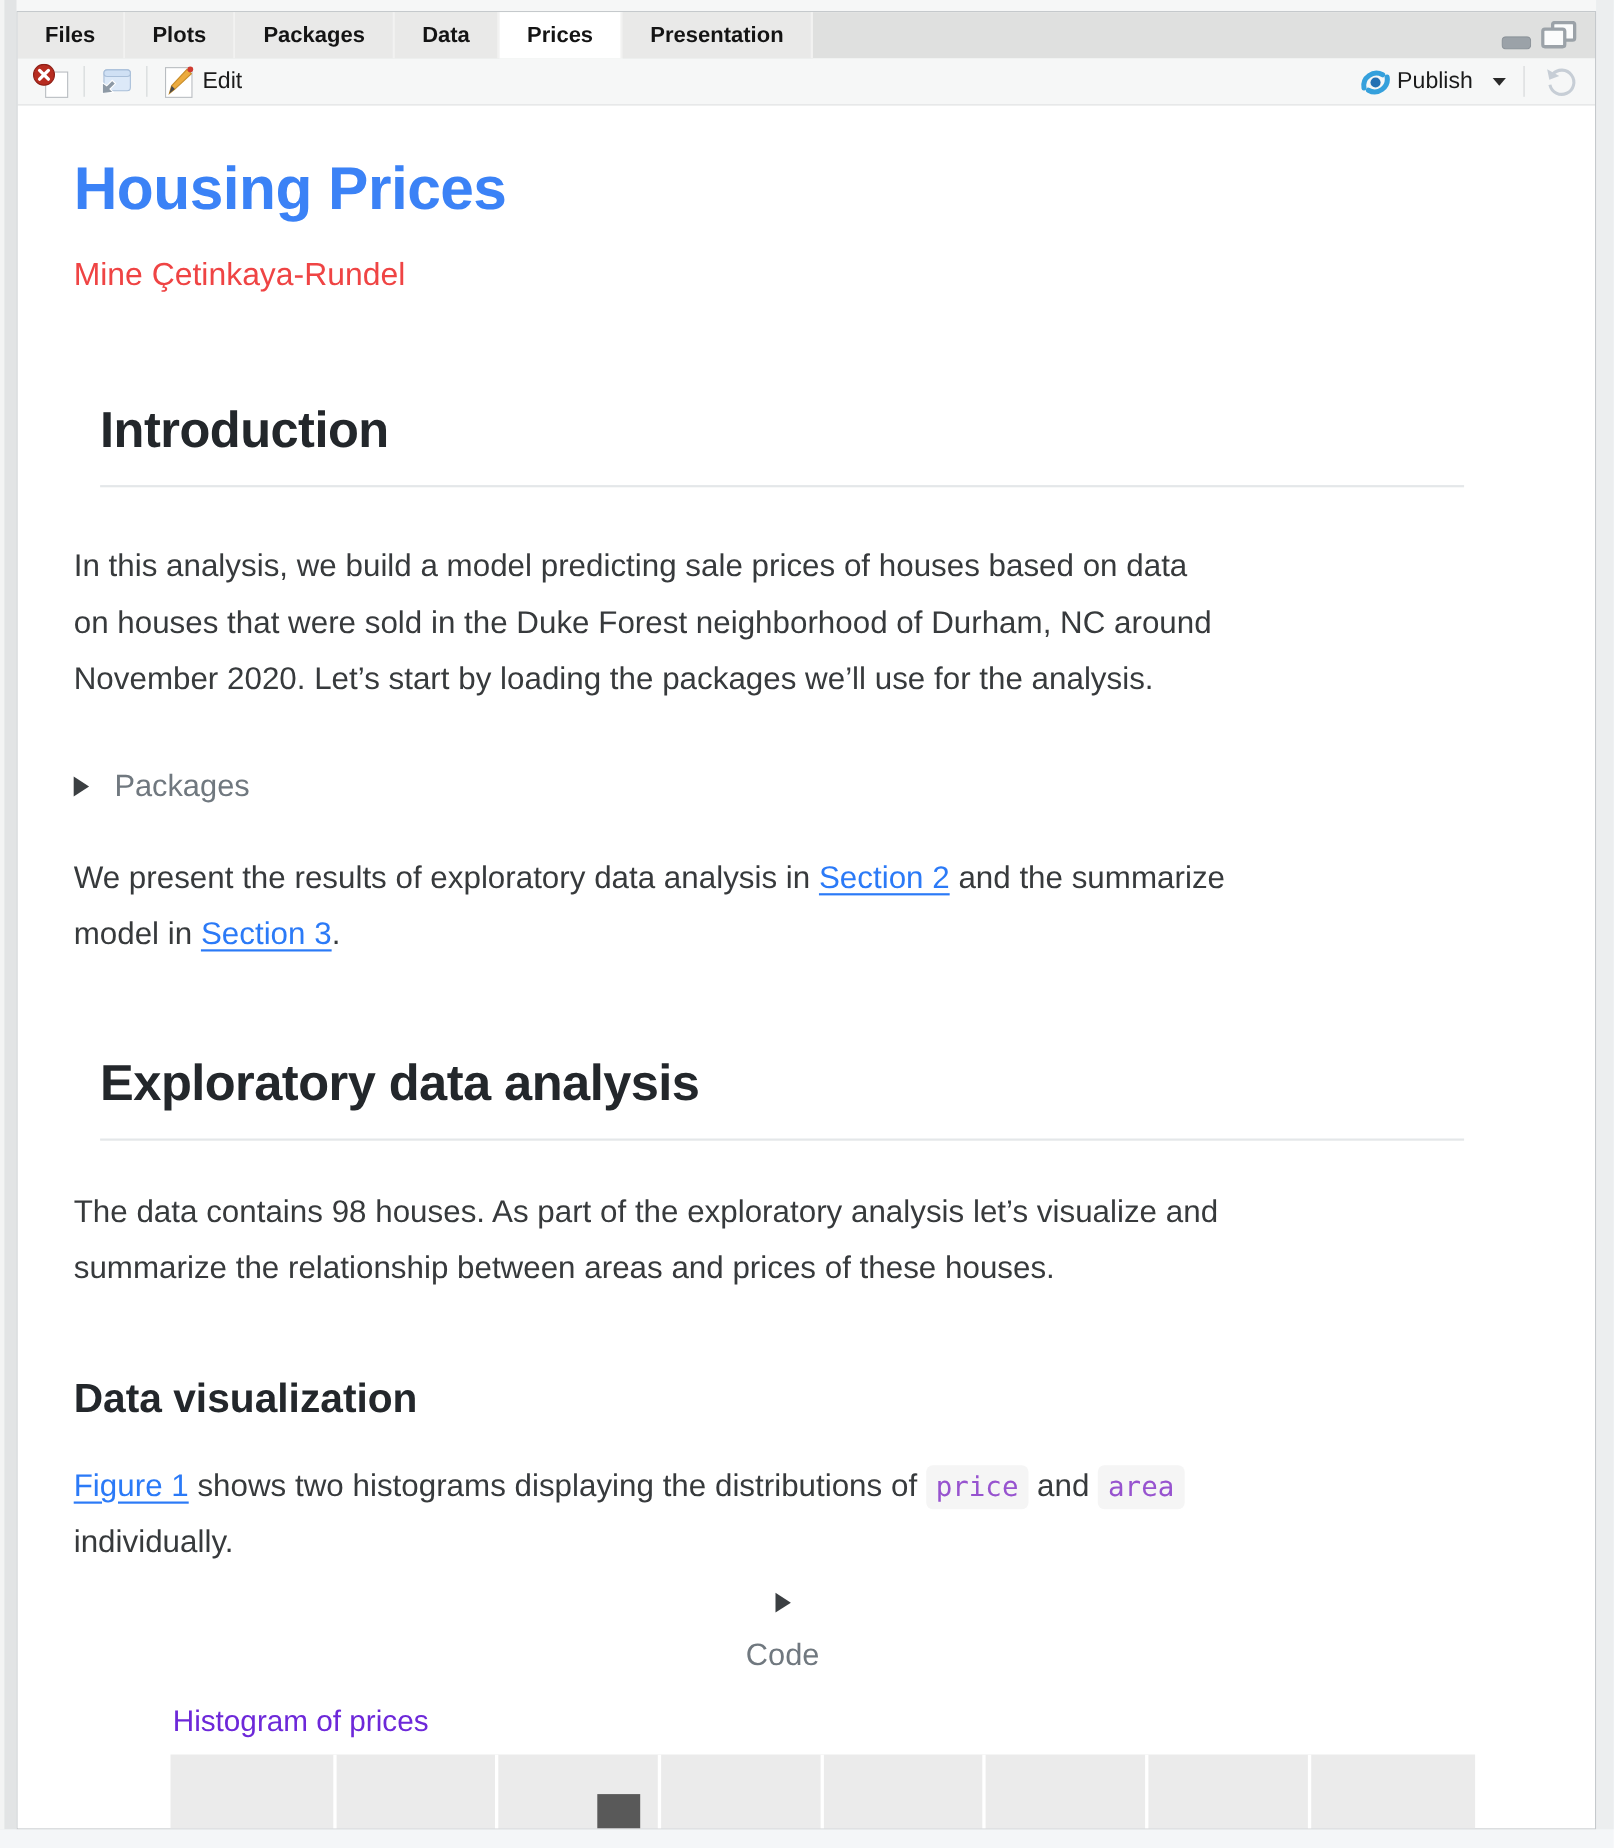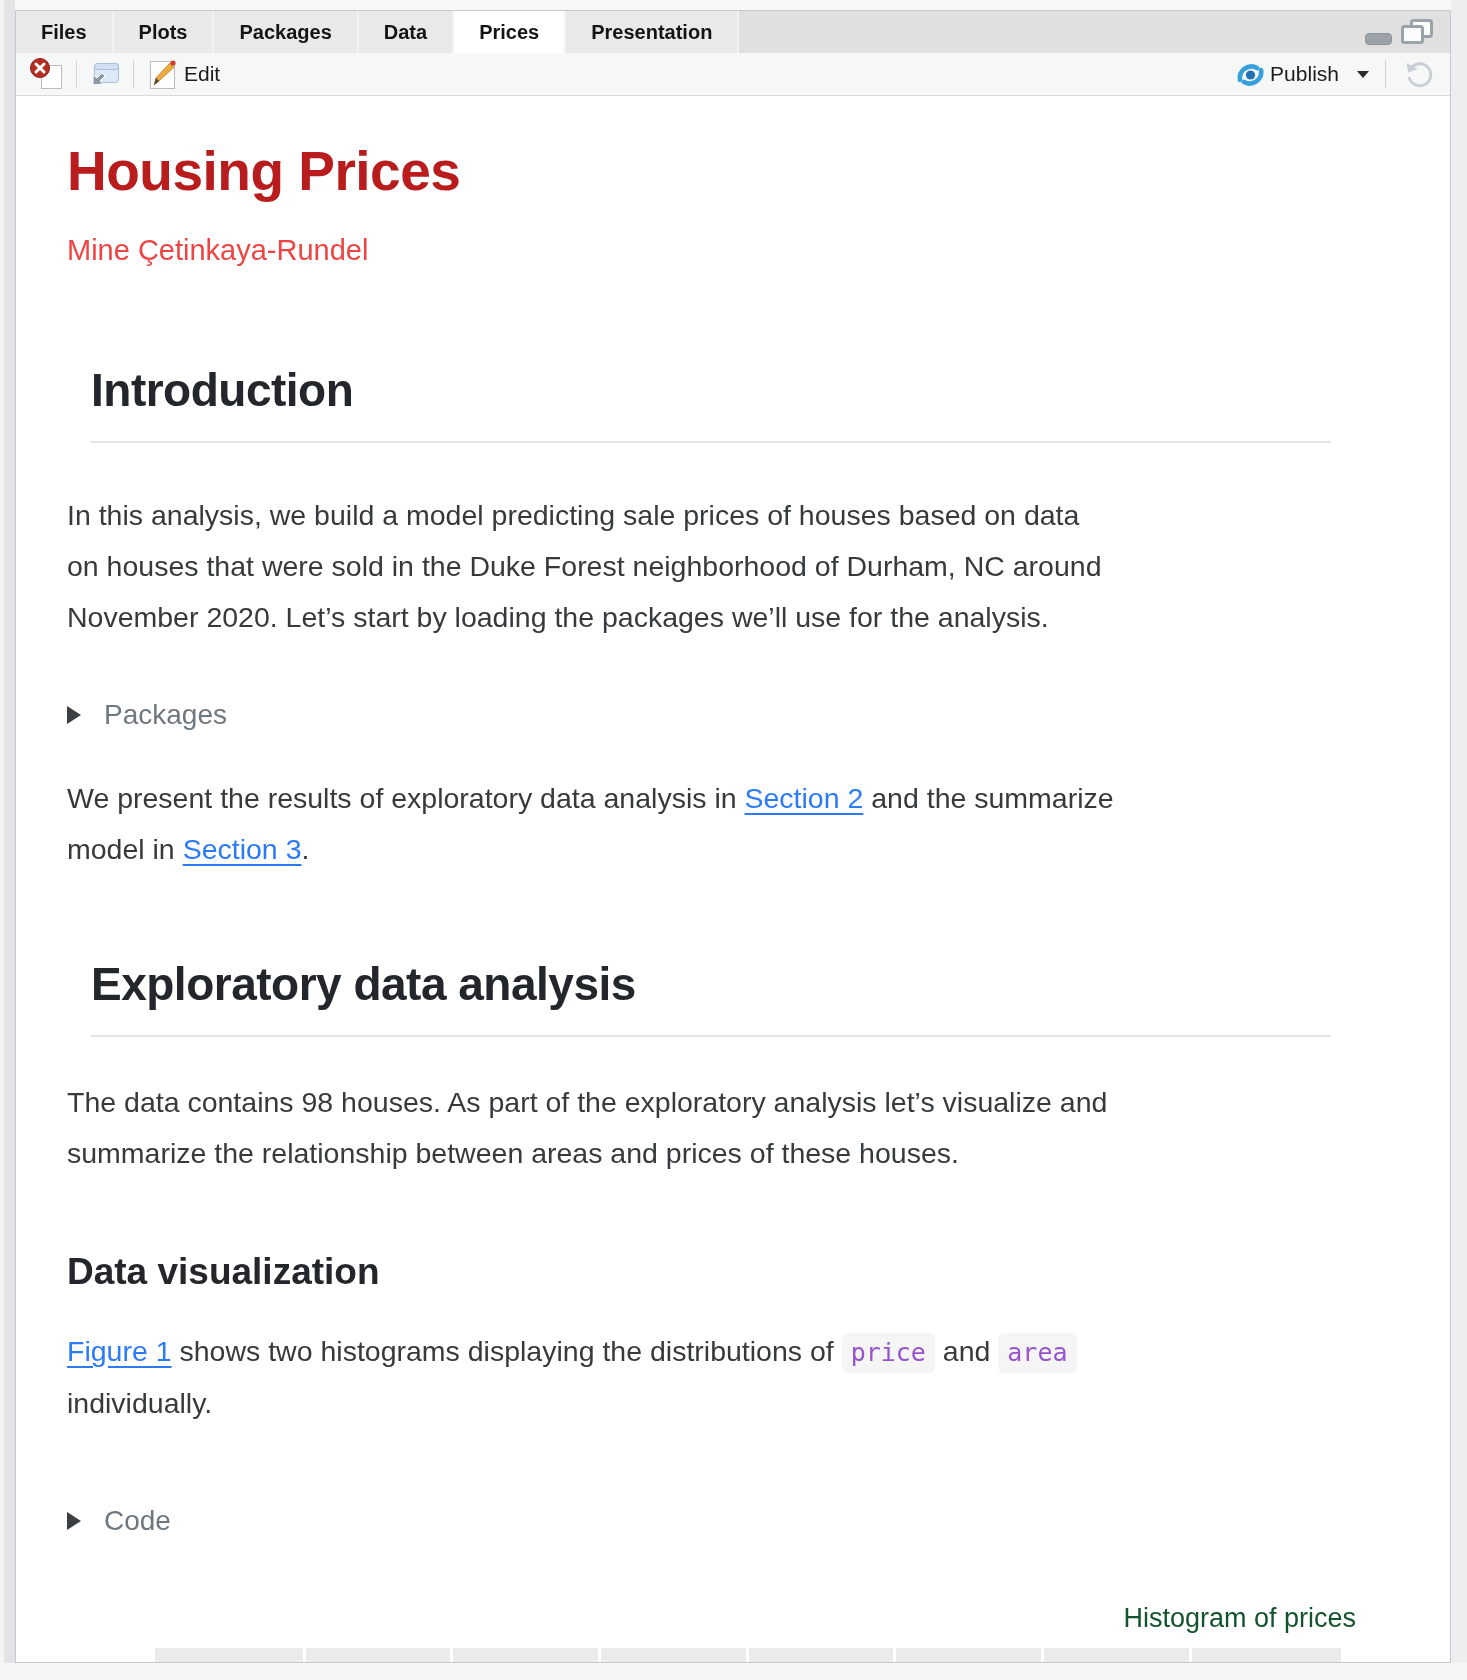--- a/index.html
+++ b/index.html
@@ -26,46 +26,46 @@
   .tb-sep { width:1px; height:28px; background:#d3d6d8; margin:0 12px; }
   .tb-btn { display:flex; align-items:center; gap:4px; font-size:21px; color:#1b1b1b; }
   .tb-right { margin-left:auto; display:flex; align-items:center; }
   .caret-down { width:0; height:0; border-left:6px solid transparent; border-right:6px solid transparent;
                 border-top:7px solid #2a2a2a; margin-left:14px; }
 
   
   .content { position:relative; height:1567px; background:#ffffff; overflow:hidden; }
   .doc { padding:0 0 0 51px; width:1340px; color:#373a3c; }
   .doc .col { width:1240px; }
-  h1.title { margin-top:44px; font-size:55px; line-height:63px; font-weight:600; color:#b91c1c; letter-spacing:-0.5px; }
+  h1.title { margin-top:44px; font-size:55px; line-height:63px; font-weight:600; color:#3b82f6; letter-spacing:-0.5px; }
   .author { margin-top:28px; font-size:29px; line-height:38px; color:#ef4444; }
   h2.sect { font-size:46px; line-height:50px; font-weight:600; color:#23272b; letter-spacing:-0.5px;
             padding-bottom:26px; border-bottom:2px solid #e4e7e9;margin-left:24px; }
   h2.intro { margin-top:96px; }
   h2.eda   { margin-top:84px; }
   h3.sub { margin-top:73px; font-size:37px; line-height:40px; font-weight:600; color:#23272b; }
   .para { font-size:28.5px; line-height:51px; }
   .para .line { white-space:nowrap; }
   .p1 { margin-top:47px; }
   .p2 { margin-top:38px; }
   .p3 { margin-top:40px; }
   .p4 { margin-top:34px; }
   a.doclink { color:#2b7af7; text-decoration:underline; text-underline-offset:5px; cursor:pointer; }
   .codechip { font-family:"DejaVu Sans Mono", monospace; font-size:25px; color:#9753cf;
               background:#f5f5f5; border-radius:6px; padding:5px 9px 6px 9px; }
   .disclosure { display:flex; align-items:center; gap:23px; cursor:pointer; height:40px; }
   .disclosure.packages { margin-top:52px; }
-  .disclosure.code { margin-top:72px; }
+  .disclosure.code { margin-top:20px;flex-direction:column; }
   .disc-tri { width:0; height:0; border-top:9px solid transparent; border-bottom:9px solid transparent;
               border-left:14px solid #3b3f42; }
   .disc-label { font-size:28px; color:#70787f; }
 
   
   .figure { margin-left:88px; }
-  .plot-title { margin-top:60px; padding-left:2px; font-size:27px; line-height:34px; color:#14532d;text-align:right; }
+  .plot-title { margin-top:60px; padding-left:2px; font-size:27px; line-height:34px; color:#6d28d9; }
   .plot-panel { position:relative; margin-top:13px; width:1186px; height:160px; overflow:hidden; }
   .gridline { position:absolute; top:0; bottom:0; width:3px; background:#ffffff; }
   .plot-bar { position:absolute; height:160px; }
 
   
   .icon { display:inline-block; line-height:0; }
 </style>
 </head>
 <body>
 

